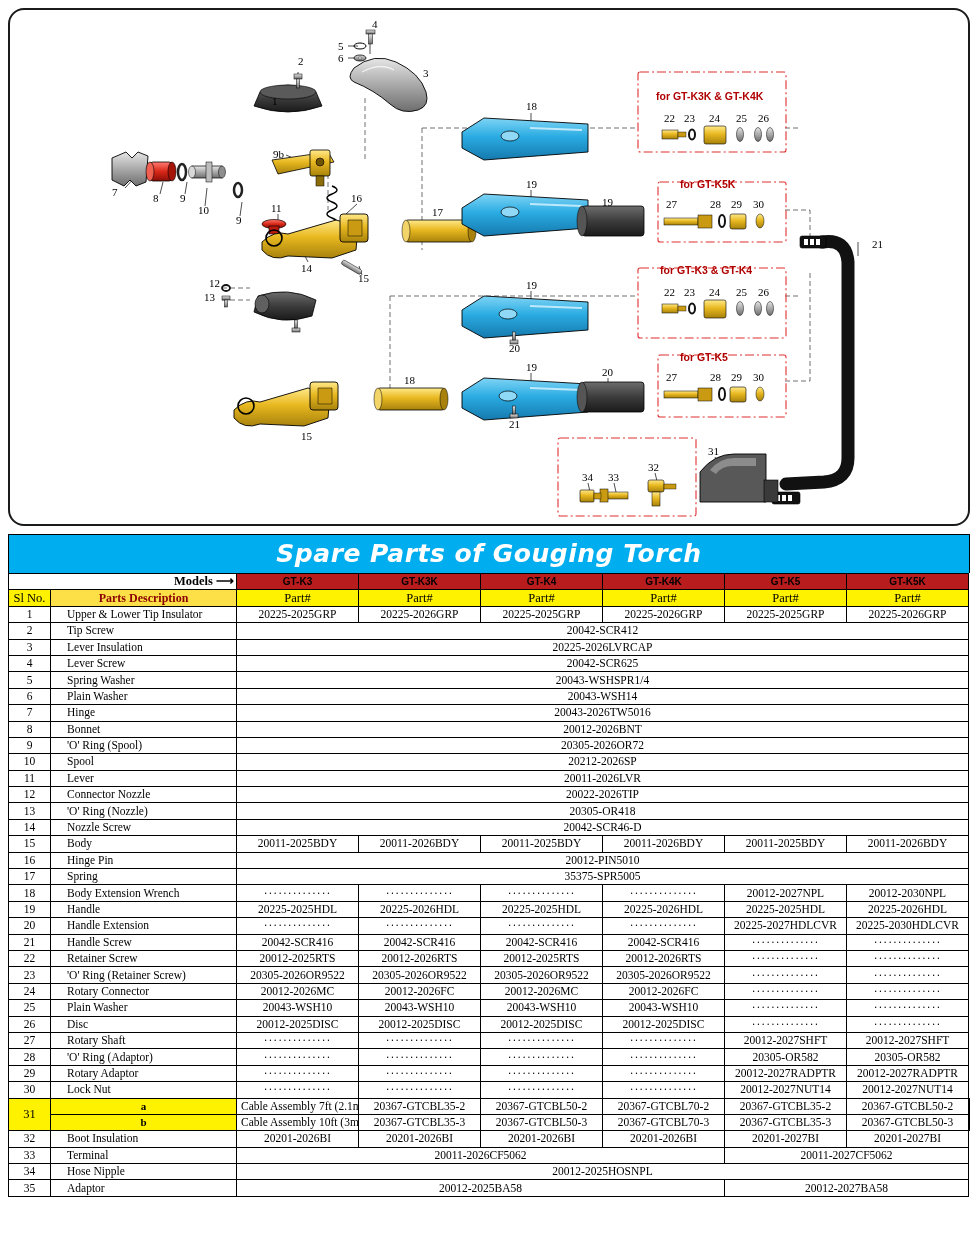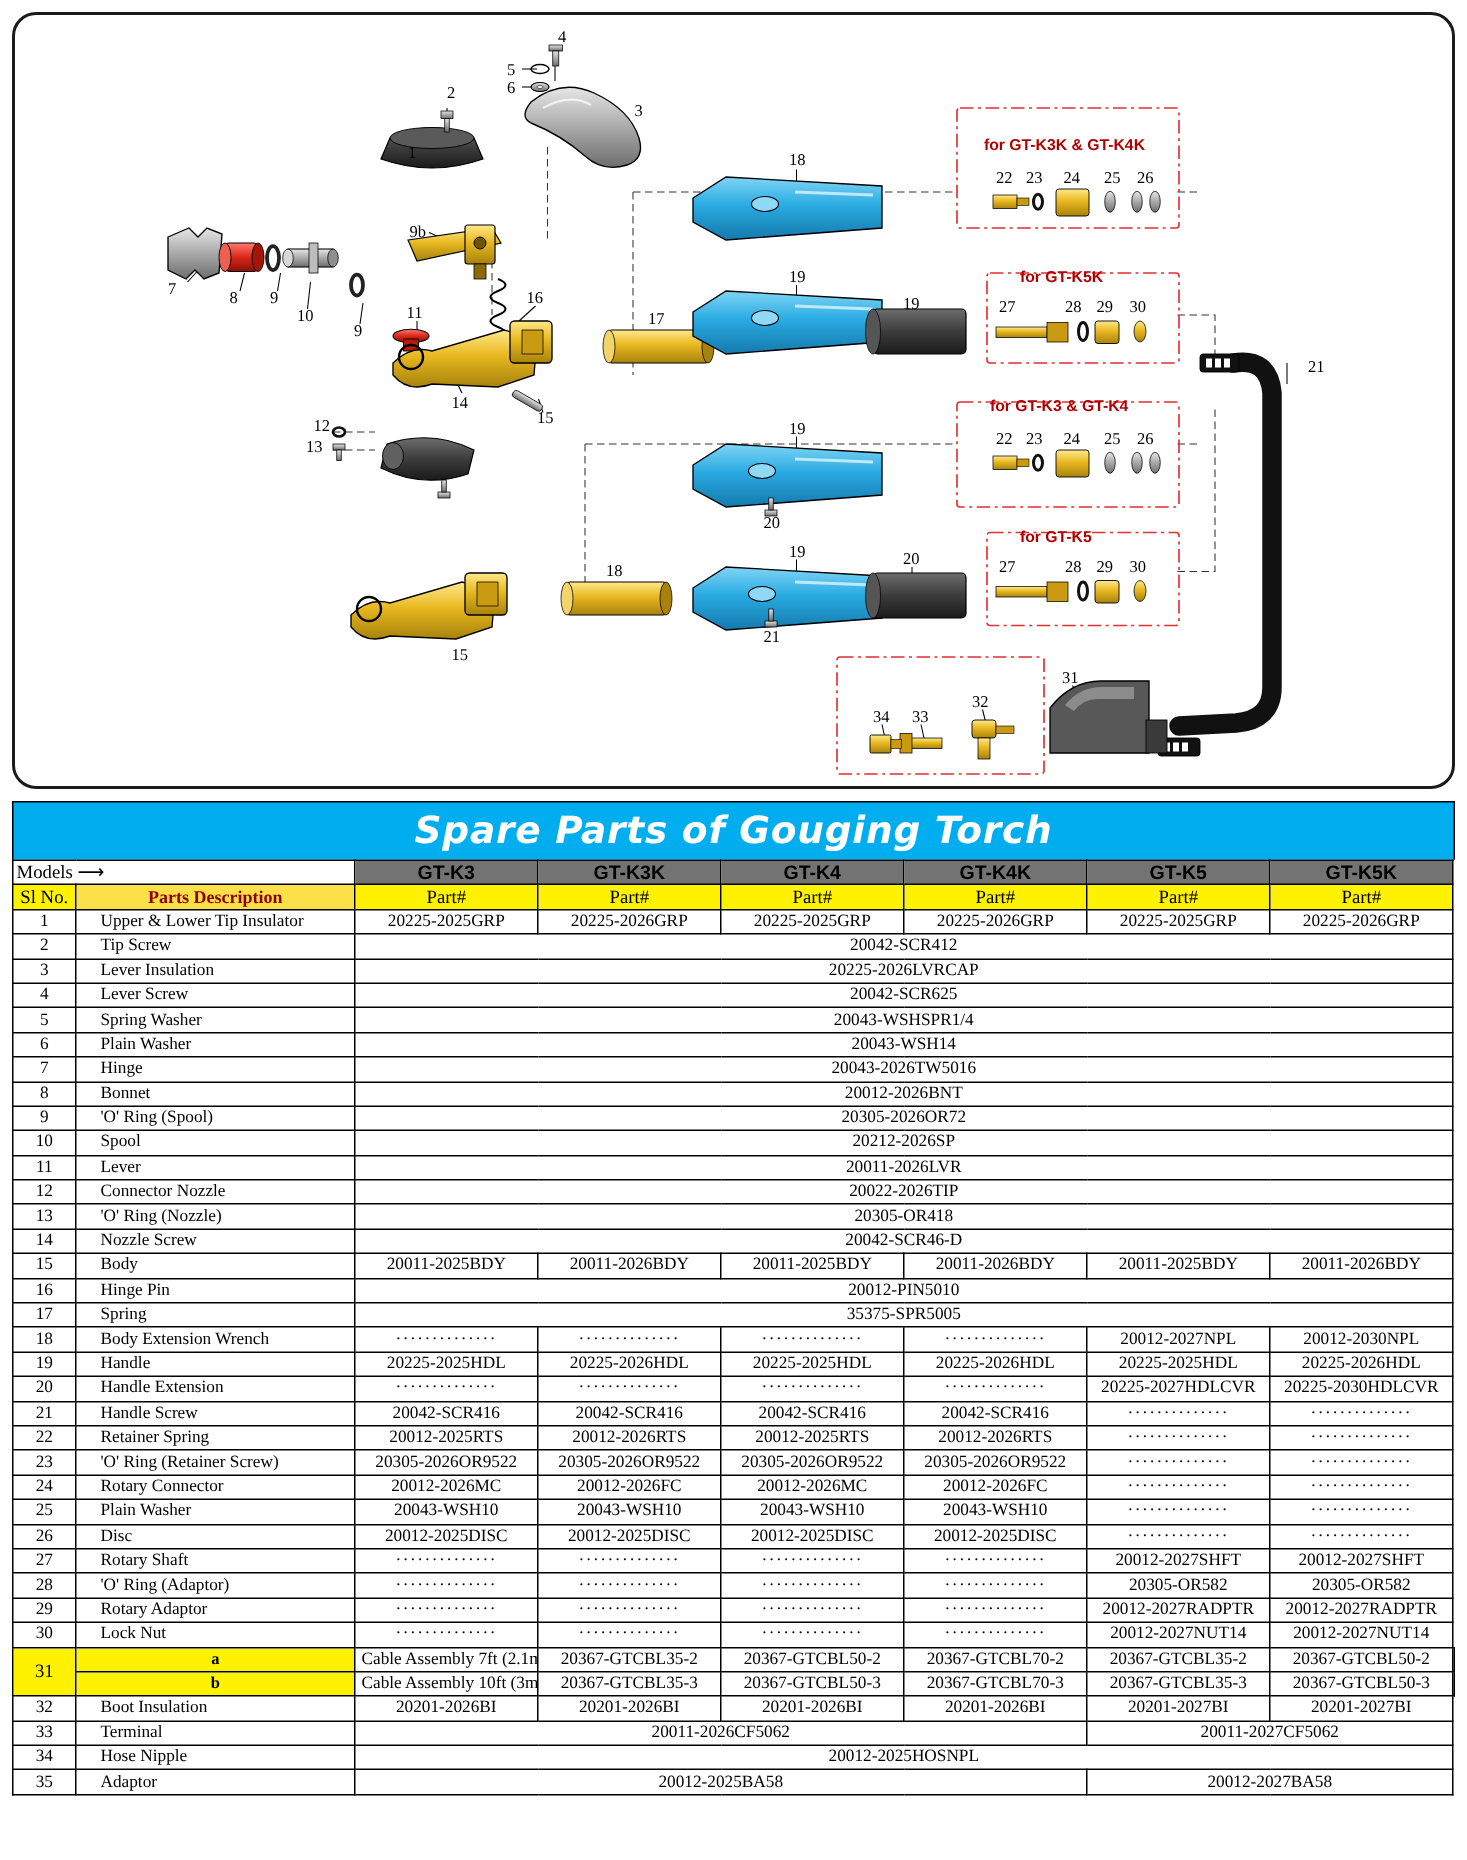--- a/index.html
+++ b/index.html
@@ -66,22 +66,22 @@
   table td, table th {
     border: 1px solid #000;
     padding: 0 2px;
     height: 16.4px;
     line-height: 15px;
     text-align: center;
     white-space: nowrap;
     overflow: hidden;
   }
   thead th { background: #FFF200; font-weight: bold; }
-  .hdr-models { background:#ffffff; font-weight:normal; font-size:12.5px; text-align:left;}
-  .hdr-model  { background:#737373; font-weight:bold; font-size:13px; font-family:"Liberation Sans", sans-serif;}
+  .hdr-models { background:#ffffff; font-weight:bold; font-size:12.5px; text-align:right;}
+  .hdr-model  { background:#b91c1c; font-weight:bold; font-size:10px; font-family:"Liberation Sans", sans-serif;}
   .sl   { width: 42px; }
   .desc { width: 186px; text-align: left; padding-left: 16px; }
   .col  { width: 122px; }
   .c-yellow { background:#FFF200; font-weight:normal; font-size:12.5px; }
   .c-desc-hdr { background:#fde047; font-weight:bold; color:#8B0000; font-size:12px;}
   .dots { letter-spacing:1px; color:#000; }
   .sub-a, .sub-b {
     width:16px; text-align:center; font-weight:bold; font-size:11px;
     background:#FFF200; padding:0;
   }
@@ -626,21 +626,21 @@
           <td class="desc">Handle Screw</td>
           <td>20042-SCR416</td>
           <td>20042-SCR416</td>
           <td>20042-SCR416</td>
           <td>20042-SCR416</td>
           <td class="dots">··············</td>
           <td class="dots">··············</td>
         </tr>
         <tr>
           <td>22</td>
-          <td class="desc">Retainer Spring</td>
+          <td class="desc">Retainer Screw</td>
           <td>20012-2025RTS</td>
           <td>20012-2026RTS</td>
           <td>20012-2025RTS</td>
           <td>20012-2026RTS</td>
           <td class="dots">··············</td>
           <td class="dots">··············</td>
         </tr>
         <tr>
           <td>23</td>
           <td class="desc">'O' Ring (Retainer Screw)</td>

